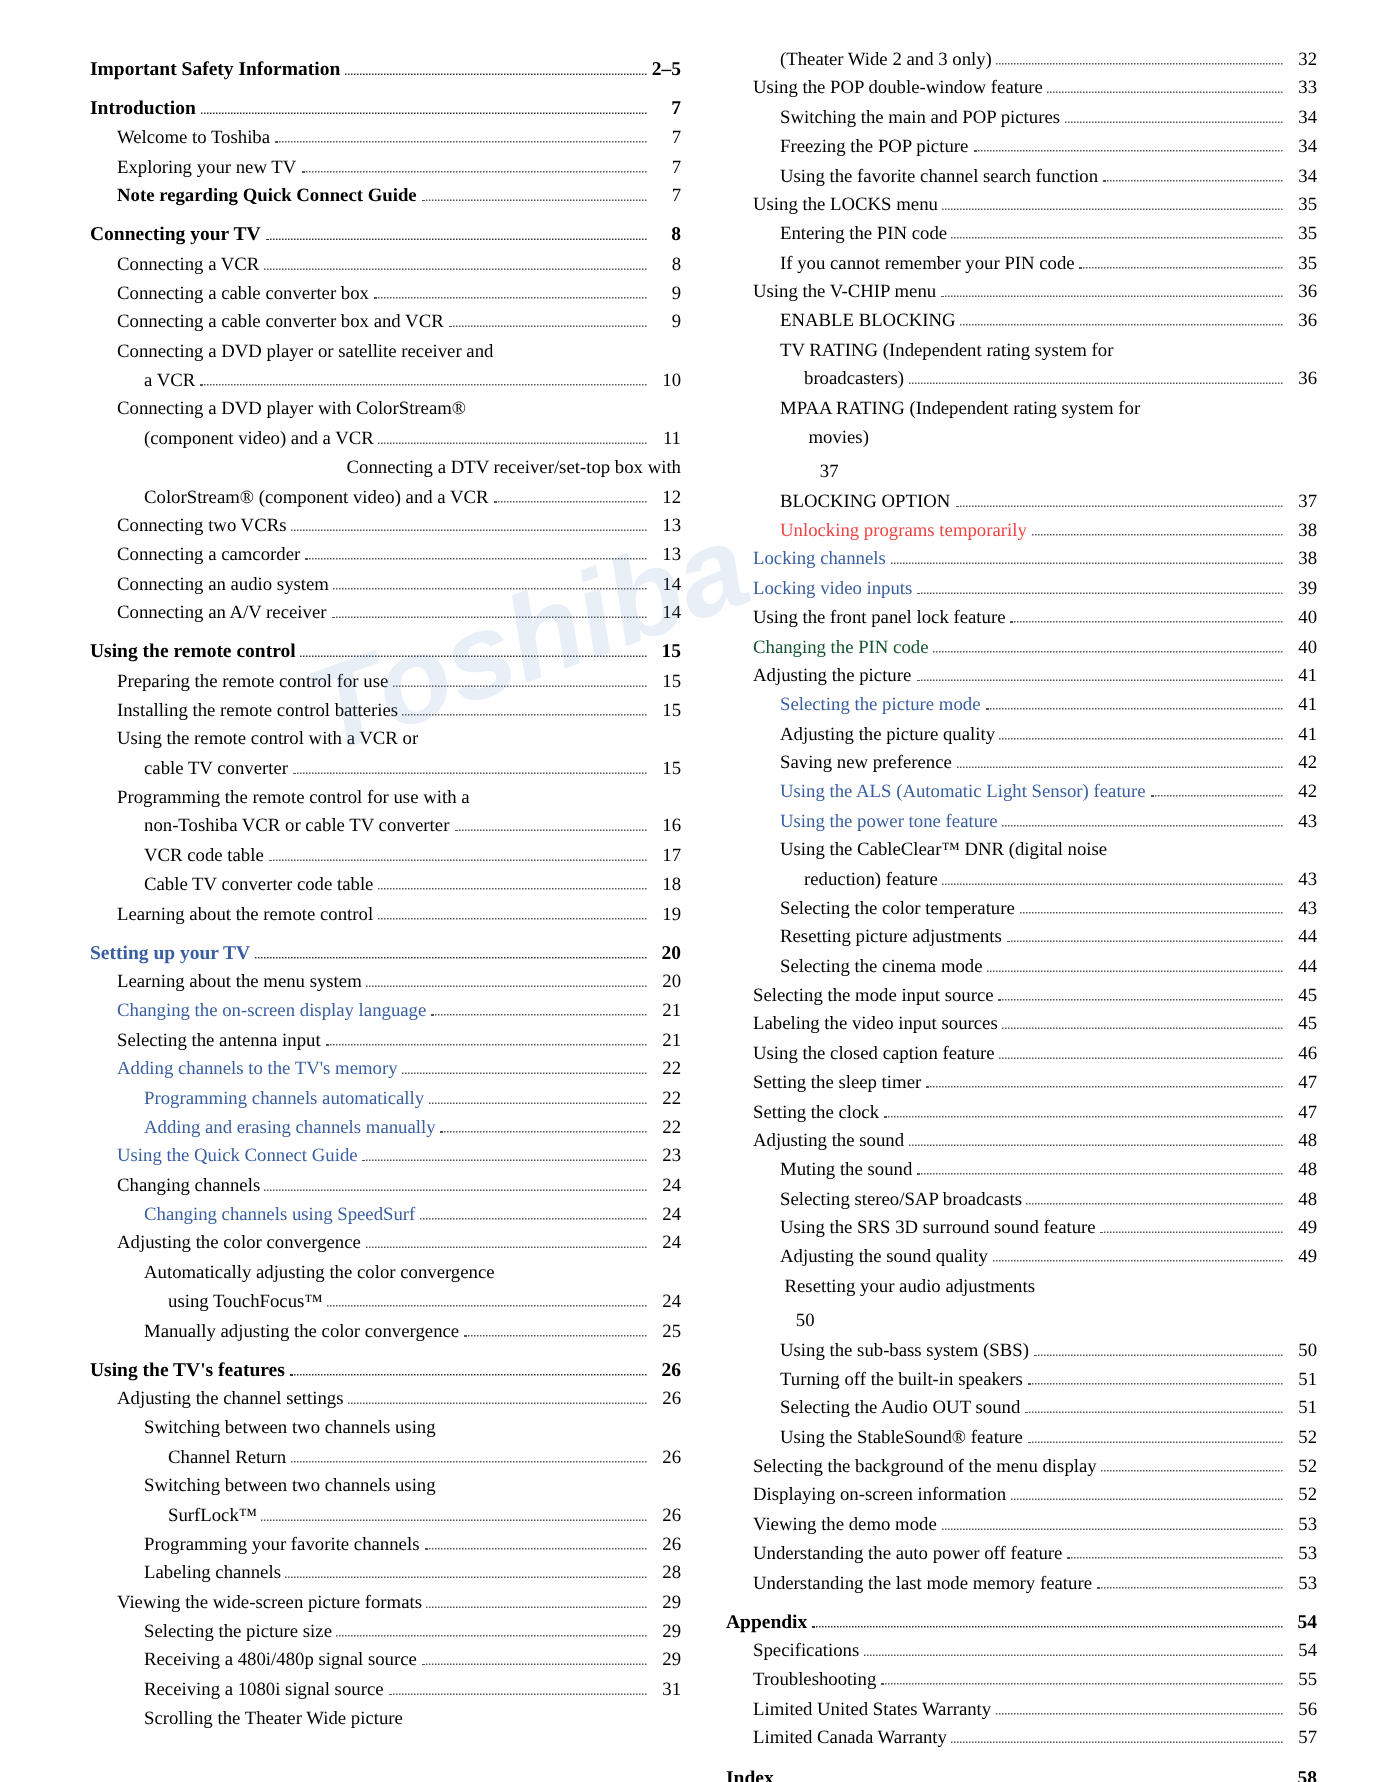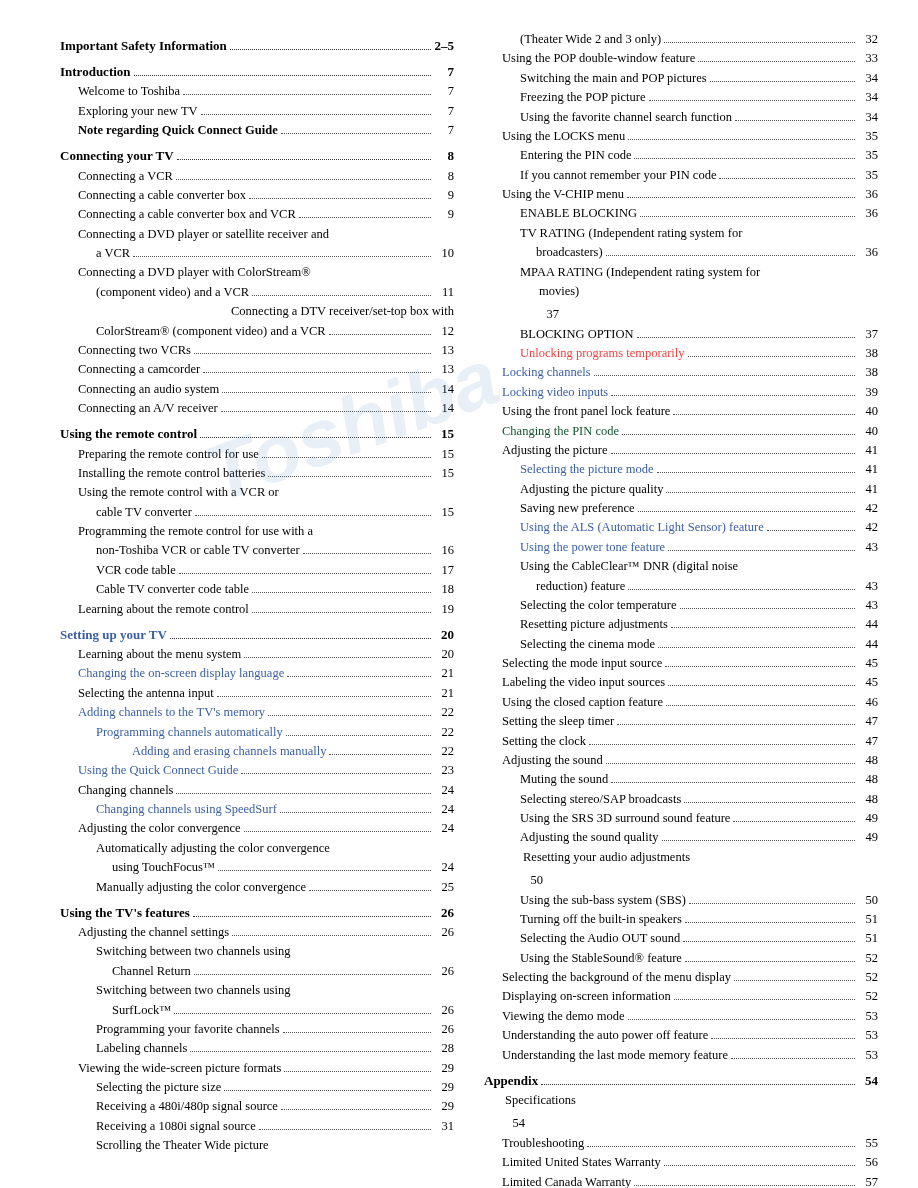--- a/index.html
+++ b/index.html
@@ -236,21 +236,21 @@
           <span class="toc-label" style="color: rgb(58, 95, 160);">Adding channels to the TV's memory </span>
           <span class="toc-dots"></span>
           <span class="toc-page">22</span>
         </div>
         <div class="toc-entry" style="padding-left: 36px;">
           <span class="toc-label" style="color: rgb(58, 95, 160);">Programming channels automatically </span>
           <span class="toc-dots"></span>
           <span class="toc-page">22</span>
         </div>
         <div class="toc-entry" style="padding-left: 36px;">
-          <span class="toc-label" style="color: rgb(58, 95, 160); margin-left: 36px;">Adding and erasing channels manually </span>
+          <span class="toc-label" style="color: rgb(58, 95, 160);">Adding and erasing channels manually </span>
           <span class="toc-dots"></span>
           <span class="toc-page">22</span>
         </div>
         <div class="toc-entry" style="padding-left: 18px;">
           <span class="toc-label" style="color: rgb(58, 95, 160);">Using the Quick Connect Guide </span>
           <span class="toc-dots"></span>
           <span class="toc-page">23</span>
         </div>
         <div class="toc-entry" style="padding-left: 18px;">
           <span class="toc-label">Changing channels </span>
@@ -588,21 +588,21 @@
         <div class="toc-entry" style="padding-left: 18px;">
           <span class="toc-label">Understanding the last mode memory feature </span>
           <span class="toc-dots"></span>
           <span class="toc-page">53</span>
         </div>
         <div class="toc-entry section-heading" style="padding-left: 0px;">
           <span class="toc-label">Appendix</span>
           <span class="toc-dots"></span>
           <span class="toc-page">54</span>
         </div>
-        <div class="toc-entry" style="padding-left: 18px; flex-direction: column;">
+        <div class="toc-entry" style="padding-left: 18px;">
           <span class="toc-label">Specifications </span>
           <span class="toc-dots"></span>
           <span class="toc-page">54</span>
         </div>
         <div class="toc-entry" style="padding-left: 18px;">
           <span class="toc-label">Troubleshooting </span>
           <span class="toc-dots"></span>
           <span class="toc-page">55</span>
         </div>
         <div class="toc-entry" style="padding-left: 18px;">

